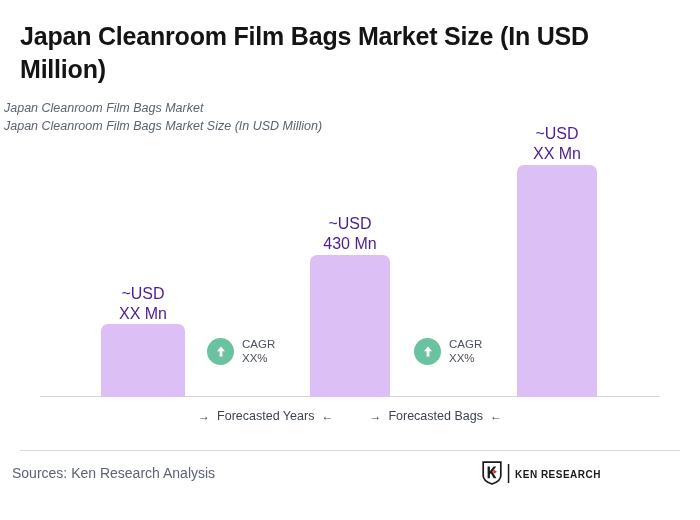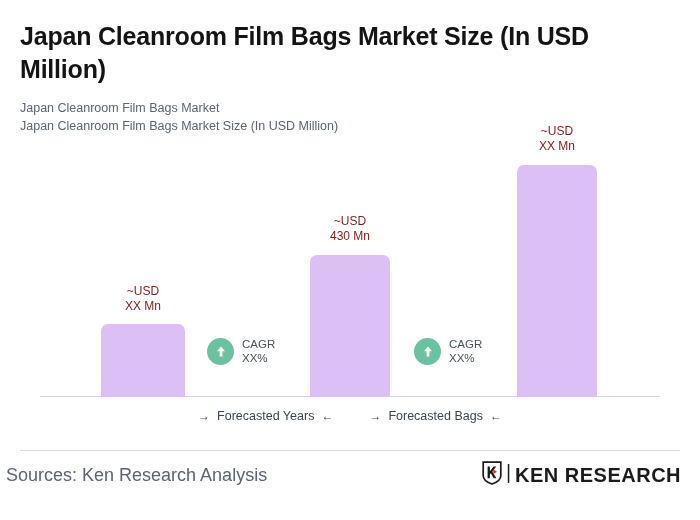--- a/index.html
+++ b/index.html
@@ -11,21 +11,21 @@
   }
   .page { position: relative; width: 700px; height: 376px; background: #fff; }
 
   
   .title {
     position: absolute; left: 20px; top: 20px; width: 630px;
     font-size: 25px; font-weight: bold; line-height: 1.32;
     color: #141414; letter-spacing: -0.2px;
   }
   .subtitle-block {
-    position: absolute; left: 20px; top: 99px; width: 620px;
+    position: absolute; left: 4px; top: 99px; width: 620px; font-style: italic;
   }
   .subtitle {
     font-size: 12.5px; color: #5b6470; line-height: 1.47;
   }
 
   
   .plot { position: absolute; left: 0; top: 150px; width: 700px; height: 248px; }
 
   .axis-line {
     position: absolute; left: 40px; top: 246px; width: 620px; height: 1px;
@@ -37,21 +37,21 @@
     background: #dcbff5;
     border-top-left-radius: 7px;
     border-top-right-radius: 7px;
   }
   .bar.b1 { left: 101px; width: 84px; height: 73px; }
   .bar.b2 { left: 310px; width: 80px; height: 142px; }
   .bar.b3 { left: 517px; width: 80px; height: 232px; }
 
   .bar-label {
     position: absolute; text-align: center;
-    font-size: 12px; color: #7f1d1d; line-height: 1.22;
+    font-size: 16px; color: #4c1d95; line-height: 1.22;
     white-space: pre-line;
   }
   .bar-label.l1 { left: 101px; width: 84px; top: 134px; }
   .bar-label.l2 { left: 310px; width: 80px; top: 64px; }
   .bar-label.l3 { left: 517px; width: 80px; top: -26px; }
 
   
   .cagr {
     position: absolute; display: flex; align-items: flex-end; gap: 8px;
   }
@@ -76,29 +76,29 @@
   }
   .legend-item { display: flex; align-items: center; gap: 7px; white-space: nowrap; }
   .legend-arrow { font-size: 12px; color: #3d4450; }
 
   
   .footer-divider {
     position: absolute; left: 20px; top: 450px; width: 660px; height: 1px;
     background: #d8d8dd;
   }
   .sources {
-    position: absolute; left: 6px; top: 465px;
-    font-size: 18px; color: #5b6470;
+    position: absolute; left: 12px; top: 465px;
+    font-size: 14px; color: #5b6470;
   }
   .logo {
     position: absolute; left: 482px; top: 461px;
     display: flex; align-items: center; gap: 5px;
   }
   .logo-text {
-    font-size: 20px; font-weight: bold; color: #1b1b1b;
+    font-size: 10px; font-weight: bold; color: #1b1b1b;
     letter-spacing: 0.5px; line-height: 1;
   }
 </style>
 </head>
 <body>
 
 <div class="page">
 
   <div class="title">Japan Cleanroom Film Bags Market Size (In USD Million)</div>
 

